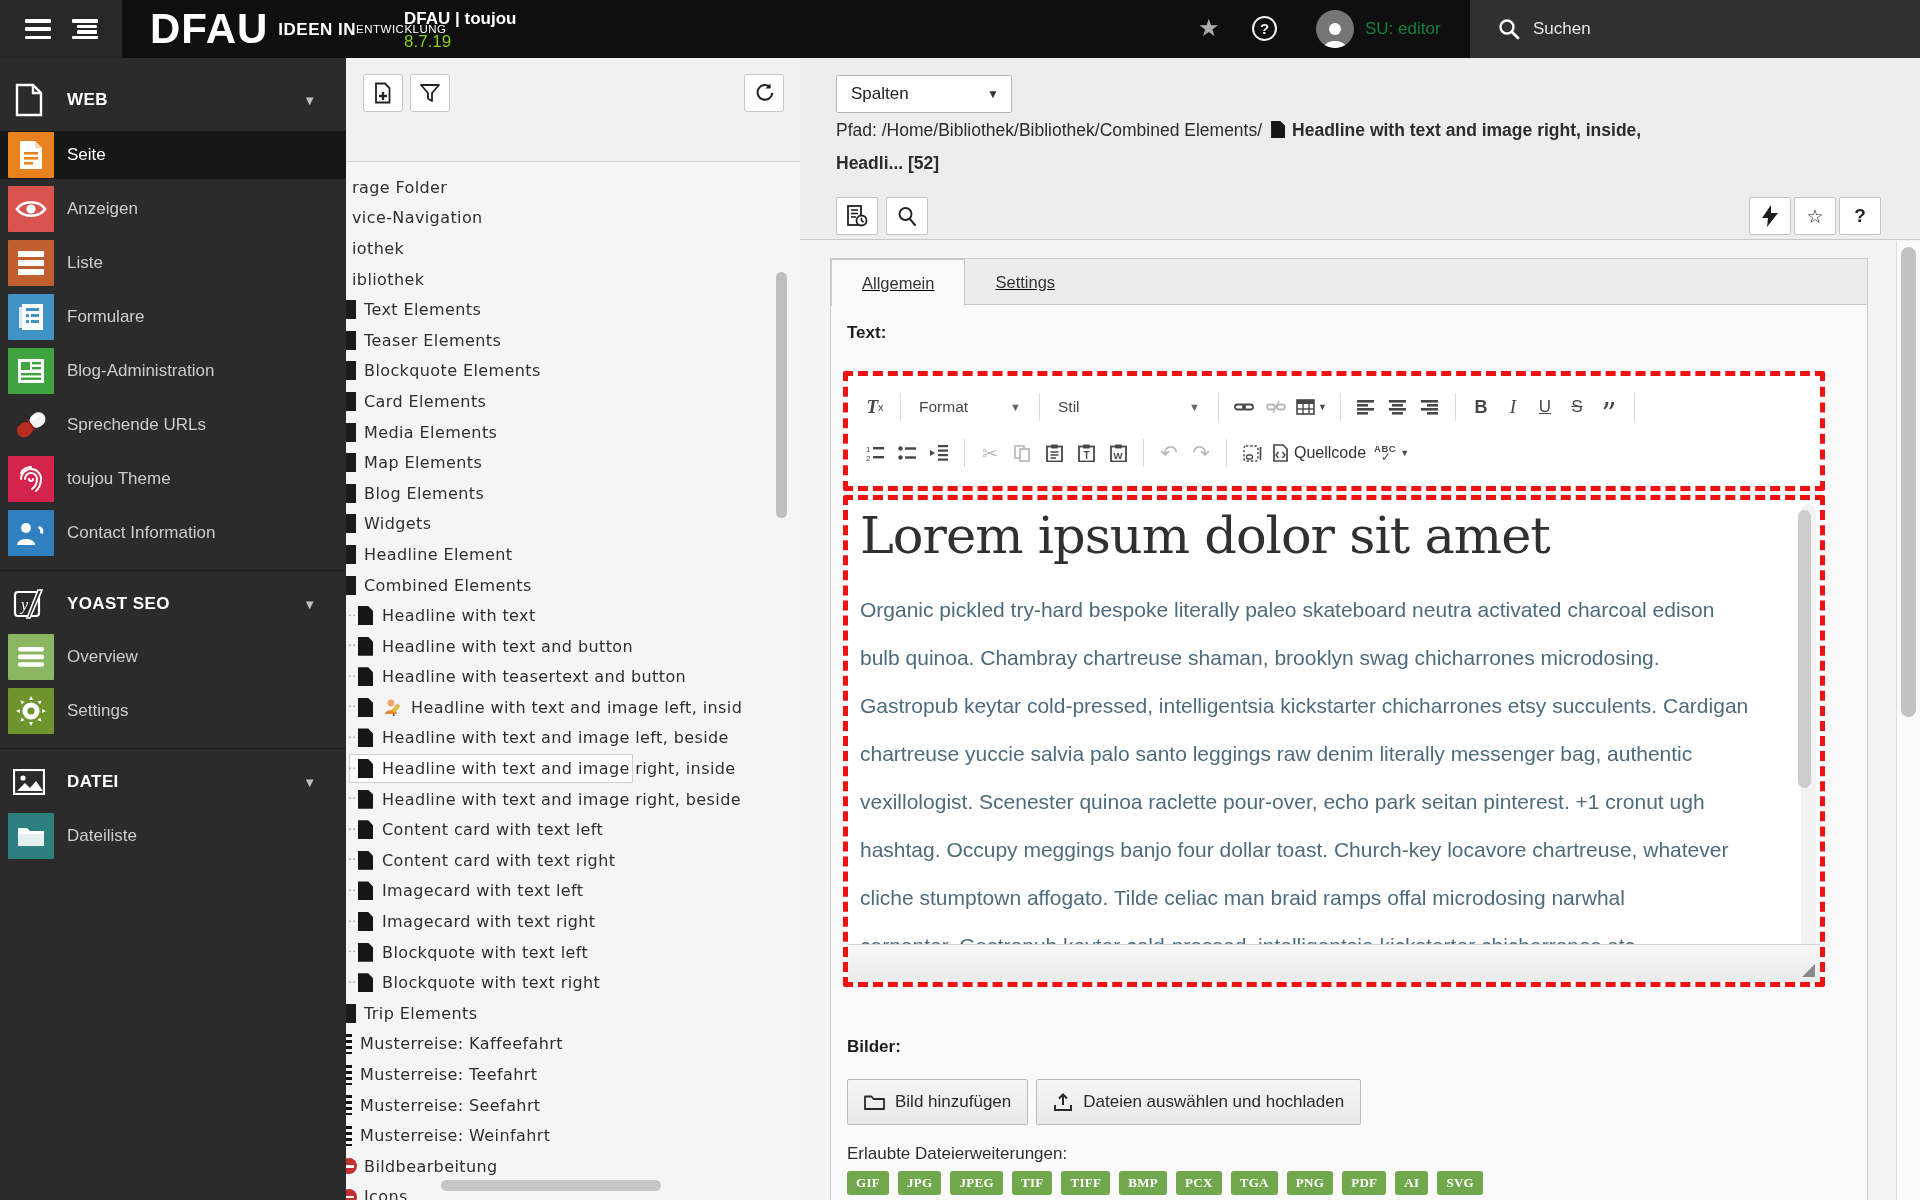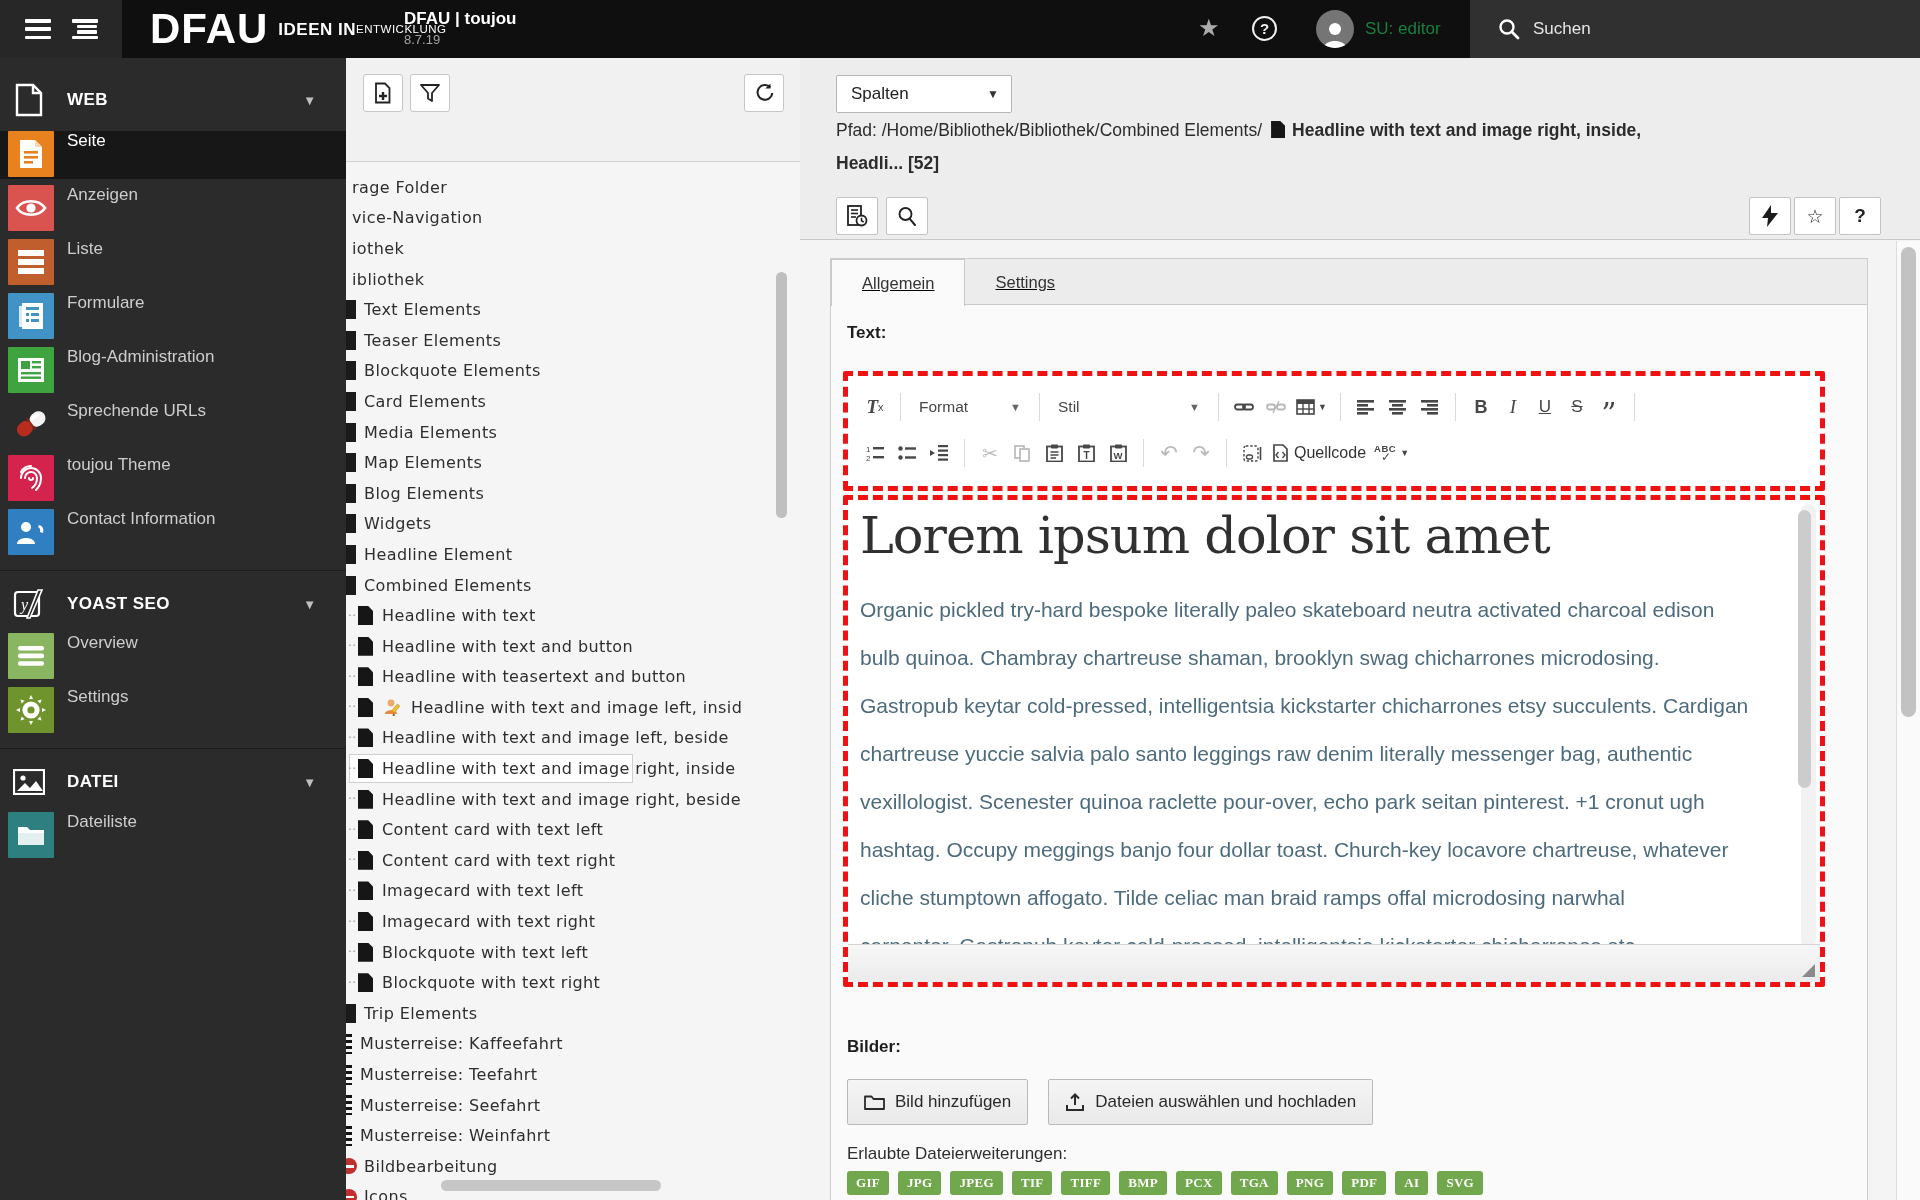--- a/index.html
+++ b/index.html
@@ -13,37 +13,37 @@
   .tb-icon { width:26px; height:20px; display:flex; flex-direction:column; justify-content:space-between; cursor:pointer; }
   .tb-icon i { display:block; height:3.5px; background:#fff; border-radius:1px; }
   .tb-tree i:nth-child(1){ width:100%; } .tb-tree i:nth-child(2){ width:78%; margin-left:22%; }
   .tb-tree i:nth-child(3){ width:78%; margin-left:22%; } .tb-tree i:nth-child(4){ width:100%; }
   .logo { position:absolute; left:150px; top:8px; display:flex; align-items:center; gap:10px; color:#fff; }
   .logo-main { font-size:42px; font-weight:bold; letter-spacing:1px; line-height:42px; }
   .logo-sub { display:flex; flex-direction:row; line-height:15px; letter-spacing:.5px; }
   .logo-sub b { font-size:17px; } .logo-sub span { font-size:11.5px; }
   .site-id { position:absolute; left:404px; top:9px; color:#fff; }
   .site-id .t { font-size:17px; font-weight:bold; }
-  .site-id .v { font-size:13px; color:#a3a3a3; margin-top:3px; }
+  .site-id .v { font-size:17px; color:#84cc16; margin-top:3px; }
   .tb-star { position:absolute; left:1198px; top:14px; font-size:24px; color:#ababab; cursor:pointer; }
   .tb-help { position:absolute; left:1252px; top:16px; width:25px; height:25px; border:2px solid #f0f0f0; border-radius:50%;
              color:#f0f0f0; font-size:15px; font-weight:bold; text-align:center; line-height:22px; cursor:pointer; }
   .tb-user { position:absolute; left:1316px; top:10px; display:flex; align-items:center; gap:11px; cursor:pointer; }
   .avatar { width:38px; height:38px; border-radius:50%; background:#757575; overflow:hidden; display:flex; align-items:flex-end; justify-content:center; }
   .tb-user .ulabel { color:#15803d; font-size:17px; }
   .tb-search { position:absolute; left:1470px; top:0; width:450px; height:58px; background:#303030; display:flex; align-items:center; padding-left:28px; gap:13px; cursor:text; }
   .tb-search .slabel { color:#e6e6e6; font-size:17px; }
 
   
   .modmenu { position:absolute; left:0; top:58px; width:346px; height:1142px; background:#2b2b2b; z-index:5; }
   .sec-head { position:absolute; left:0; width:346px; height:48px; display:flex; align-items:center; cursor:pointer; }
   .sec-head .shicon { width:34px; height:34px; margin-left:12px; display:flex; align-items:center; justify-content:center; }
   .sec-head .shlabel { color:#fff; font-weight:bold; font-size:17px; margin-left:21px; letter-spacing:.4px; }
   .sec-head .caret { position:absolute; right:30px; color:#c0c0c0; font-size:13px; }
-  .mitem { position:absolute; left:0; width:346px; height:48px; display:flex; cursor:pointer; }
+  .mitem { position:absolute; left:0; width:346px; height:48px; display:flex; align-items:center; cursor:pointer; }
   .mitem .tile { width:46px; height:46px; margin-left:8px; border-radius:1px; display:flex; align-items:center; justify-content:center; flex:none; }
   .mitem .mlabel { color:#cdcdcd; font-size:17px; margin-left:13px; white-space:nowrap; }
   .mitem.active { background:#171717; }
   .mitem.active .mlabel { color:#fff; }
   .mm-sep { position:absolute; left:0; width:346px; border-top:1px solid #1d1d1d; }
 
   
   .tree { position:absolute; left:346px; top:58px; width:454px; height:1142px; background:#f5f5f5; z-index:4; }
   .tree-toolbar { position:absolute; left:0; top:0; width:454px; height:104px; background:#f1f1f1; border-bottom:1px solid #d2d2d2; }
   .ttb-btn { position:absolute; top:16px; width:40px; height:38px; background:#fff; border:1px solid #c6c6c6; border-radius:3px;
@@ -115,21 +115,21 @@
   .abc .stack span { font-size:12px; margin-left:2px; }
 
   .rte-content { top:236px; height:492px; overflow:hidden; }
   .rte-h1 { position:absolute; left:12px; top:6px; font-family:"DejaVu Serif", serif; font-size:51px; color:#303030; letter-spacing:-1px; }
   .rte-para { position:absolute; left:12px; top:86px; width:935px; font-size:21px; line-height:48px; color:#4d6b7c; white-space:pre-line; }
   .rte-scroll-track { position:absolute; right:4px; top:4px; width:15px; height:444px; background:#f2f2f2; border-radius:8px; }
   .rte-scroll-thumb { position:absolute; right:5px; top:6px; width:13px; height:278px; background:#ccc; border-radius:7px; }
   .rte-status { position:absolute; left:0; bottom:0; width:972px; height:38px; background:linear-gradient(#f7f7f7,#ebebeb); border-top:1px solid #d4d4d4; }
   .resize-handle { position:absolute; right:5px; bottom:5px; width:0; height:0; border-left:13px solid rgba(0,0,0,0); border-bottom:13px solid #8a8a8a; cursor:nwse-resize; }
 
-  .img-buttons { position:absolute; left:16px; top:820px; display:flex; gap:20px; }
+  .img-buttons { position:absolute; left:16px; top:820px; display:flex; gap:8px; }
   .btn { height:46px; background:linear-gradient(#f5f5f5,#e9e9e9); border:1px solid #b9b9b9; border-radius:2px;
          display:flex; align-items:center; gap:10px; padding:0 16px; font-size:17px; color:#2a2a2a; cursor:pointer; }
   .ext-label { position:absolute; left:16px; top:885px; font-size:17px; color:#2e2e2e; }
   .badges { position:absolute; left:16px; top:912px; display:flex; gap:9px;font-family:Liberation Serif, serif; }
   .badge { background:#71a74d; color:#fff; font-size:13px; font-weight:bold; padding:4px 9px; border-radius:3px; letter-spacing:.3px; }
 
   .mod-scroll-track { position:absolute; left:1096px; top:183px; width:24px; height:959px; background:#fafafa; border-left:1px solid #ddd; }
   .mod-scroll-thumb { position:absolute; left:4px; top:6px; width:15px; height:470px; background:#c2c2c2; border-radius:8px; }
 
   svg { display:block; }

